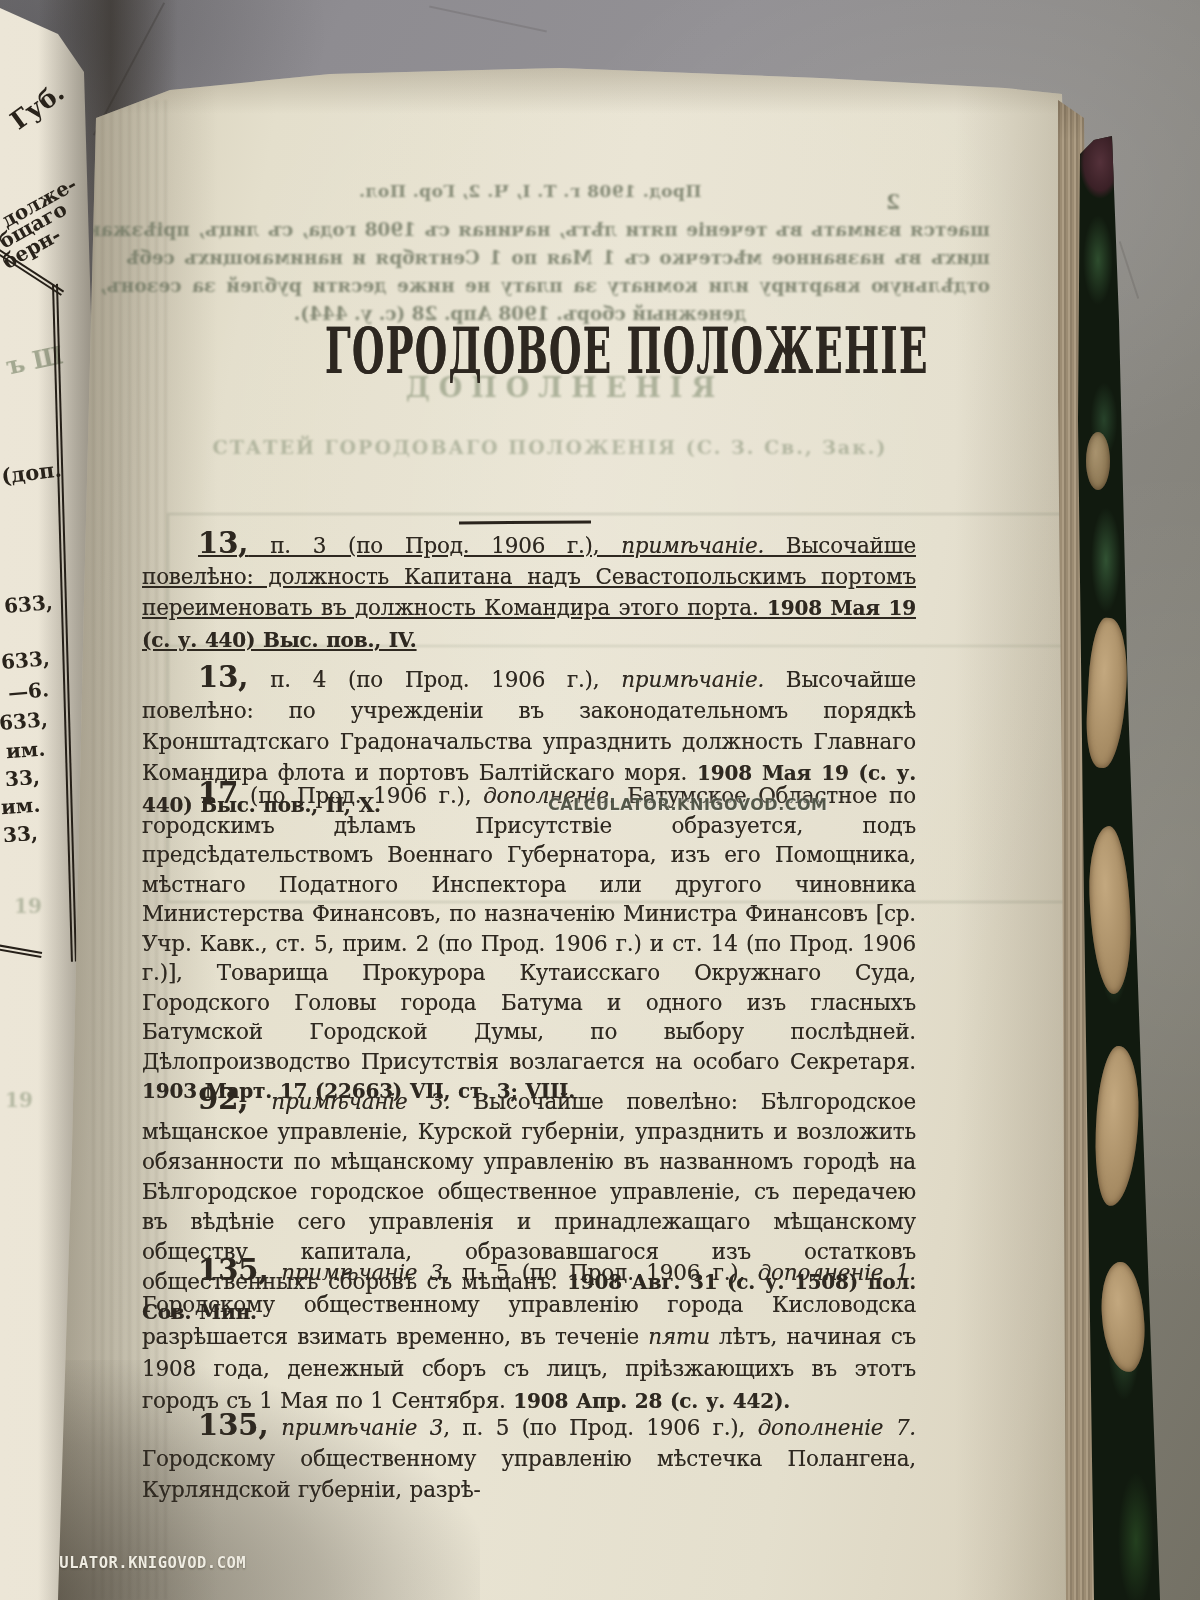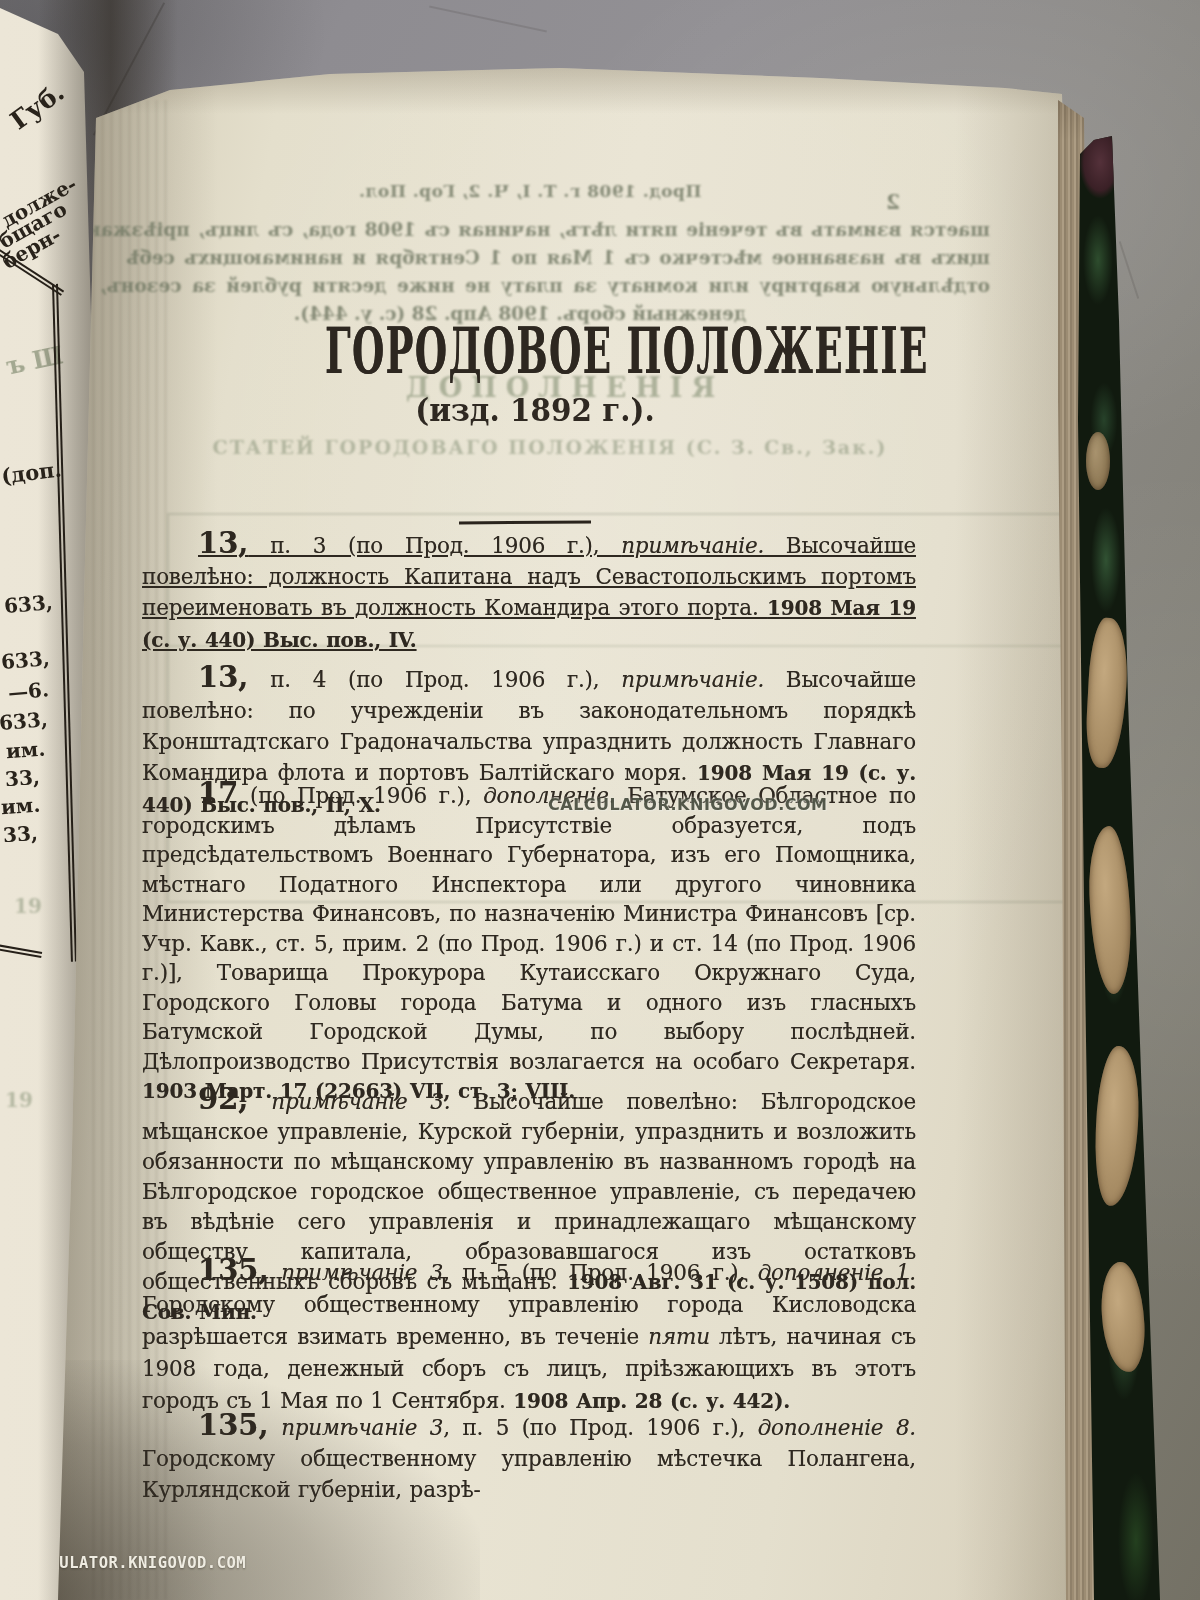--- a/index.html
+++ b/index.html
@@ -191,31 +191,28 @@
     <div class="ghost mir gl2">отдѣльную квартиру или комнату за плату не ниже десяти рублей за сезонъ,</div>
     <div class="ghost mir gl3">денежный сборъ. 1908 Апр. 28 (с. у. 444).</div>
     <div class="ghost ghost-dop">ДОПОЛНЕНІЯ</div>
     <div class="ghost ghost-statei">СТАТЕЙ ГОРОДОВАГО ПОЛОЖЕНІЯ (С. З. Св., Зак.)</div>
     <div class="ghost-frame"></div>
     <div class="ghost-frame-line"></div>
 
     <div class="title">
       <span class="title-inner">ГОРОДОВОЕ ПОЛОЖЕНІЕ</span>
     </div>
-    <div class="edition">
-      <span class="edition-inner">(изд. 1892 г.).</span>
-    </div>
     <div class="rule"></div>
 
     <div class="para p1"><span class="seg-num">13,</span><span class="seg-plain"> п. 3 (по Прод. 1906 г.), </span><span class="seg-italic">примѣчаніе.</span><span class="seg-plain"> Высочайше повелѣно: должность Капитана надъ Севастопольскимъ портомъ переименовать въ должность Командира этого порта. </span><span class="seg-cite">1908 Мая 19 (с. у. 440) Выс. пов., IV.</span></div>
     <div class="para p2"><span class="seg-num">13,</span><span class="seg-plain"> п. 4 (по Прод. 1906 г.), </span><span class="seg-italic">примѣчаніе.</span><span class="seg-plain"> Высочайше повелѣно: по учрежденіи въ законодательномъ порядкѣ Кронштадтскаго Градоначальства упразднить должность Главнаго Командира флота и портовъ Балтійскаго моря. </span><span class="seg-cite">1908 Мая 19 (с. у. 440) Выс. пов., II, X.</span></div>
     <div class="para p17"><span class="seg-num">17</span><span class="seg-plain"> (по Прод. 1906 г.), </span><span class="seg-italic">дополненіе.</span><span class="seg-plain"> Батумское Областное по городскимъ дѣламъ Присутствіе образуется, подъ предсѣдательствомъ Военнаго Губернатора, изъ его Помощника, мѣстнаго Податного Инспектора или другого чиновника Министерства Финансовъ, по назначенію Министра Финансовъ [ср. Учр. Кавк., ст. 5, прим. 2 (по Прод. 1906 г.) и ст. 14 (по Прод. 1906 г.)], Товарища Прокурора Кутаисскаго Окружнаго Суда, Городского Головы города Батума и одного изъ гласныхъ Батумской Городской Думы, по выбору послѣдней. Дѣлопроизводство Присутствія возлагается на особаго Секретаря. </span><span class="seg-cite">1903 Март. 17 (22663) VII, ст. 3; VIII.</span></div>
     <div class="para p92"><span class="seg-num">92,</span><span class="seg-plain"> </span><span class="seg-italic">примѣчаніе 3.</span><span class="seg-plain"> Высочайше повелѣно: Бѣлгородское мѣщанское управленіе, Курской губерніи, упразднить и возложить обязанности по мѣщанскому управленію въ названномъ городѣ на Бѣлгородское городское общественное управленіе, съ передачею въ вѣдѣніе сего управленія и принадлежащаго мѣщанскому обществу капитала, образовавшагося изъ остатковъ общественныхъ сборовъ съ мѣщанъ. </span><span class="seg-cite">1908 Авг. 31 (с. у. 1508) пол. Сов. Мин.</span></div>
     <div class="para p135a"><span class="seg-num">135,</span><span class="seg-plain"> </span><span class="seg-italic">примѣчаніе 3</span><span class="seg-plain">, п. 5 (по Прод. 1906 г.), </span><span class="seg-italic">дополненіе 1.</span><span class="seg-plain"> Городскому общественному управленію города Кисловодска разрѣшается взимать временно, въ теченіе </span><span class="seg-italic">пяти</span><span class="seg-plain"> лѣтъ, начиная съ 1908 года, денежный сборъ съ лицъ, пріѣзжающихъ въ этотъ городъ съ 1 Мая по 1 Сентября. </span><span class="seg-cite">1908 Апр. 28 (с. у. 442).</span></div>
-    <div class="para p135b"><span class="seg-num">135,</span><span class="seg-plain"> </span><span class="seg-italic">примѣчаніе 3</span><span class="seg-plain">, п. 5 (по Прод. 1906 г.), </span><span class="seg-italic">дополненіе 8.</span><span class="seg-plain"> Городскому общественному управленію мѣстечка Полангена, Курляндской губерніи, разрѣ-</span></div>
+    <div class="para p135b"><span class="seg-num">135,</span><span class="seg-plain"> </span><span class="seg-italic">примѣчаніе 3</span><span class="seg-plain">, п. 5 (по Прод. 1906 г.), </span><span class="seg-italic">дополненіе 7.</span><span class="seg-plain"> Городскому общественному управленію мѣстечка Полангена, Курляндской губерніи, разрѣ-</span></div>
 
     <div class="wm-center">CALCULATOR.KNIGOVOD.COM</div>
     <div class="shade-bl"></div>
     <div class="wm-bottom">CALCULATOR.KNIGOVOD.COM</div>
   </div>
 
   <div class="edge-strip"></div>
   <div class="cover"></div>
   <div class="tear tear5"></div>
   <div class="tear tear1"></div>

